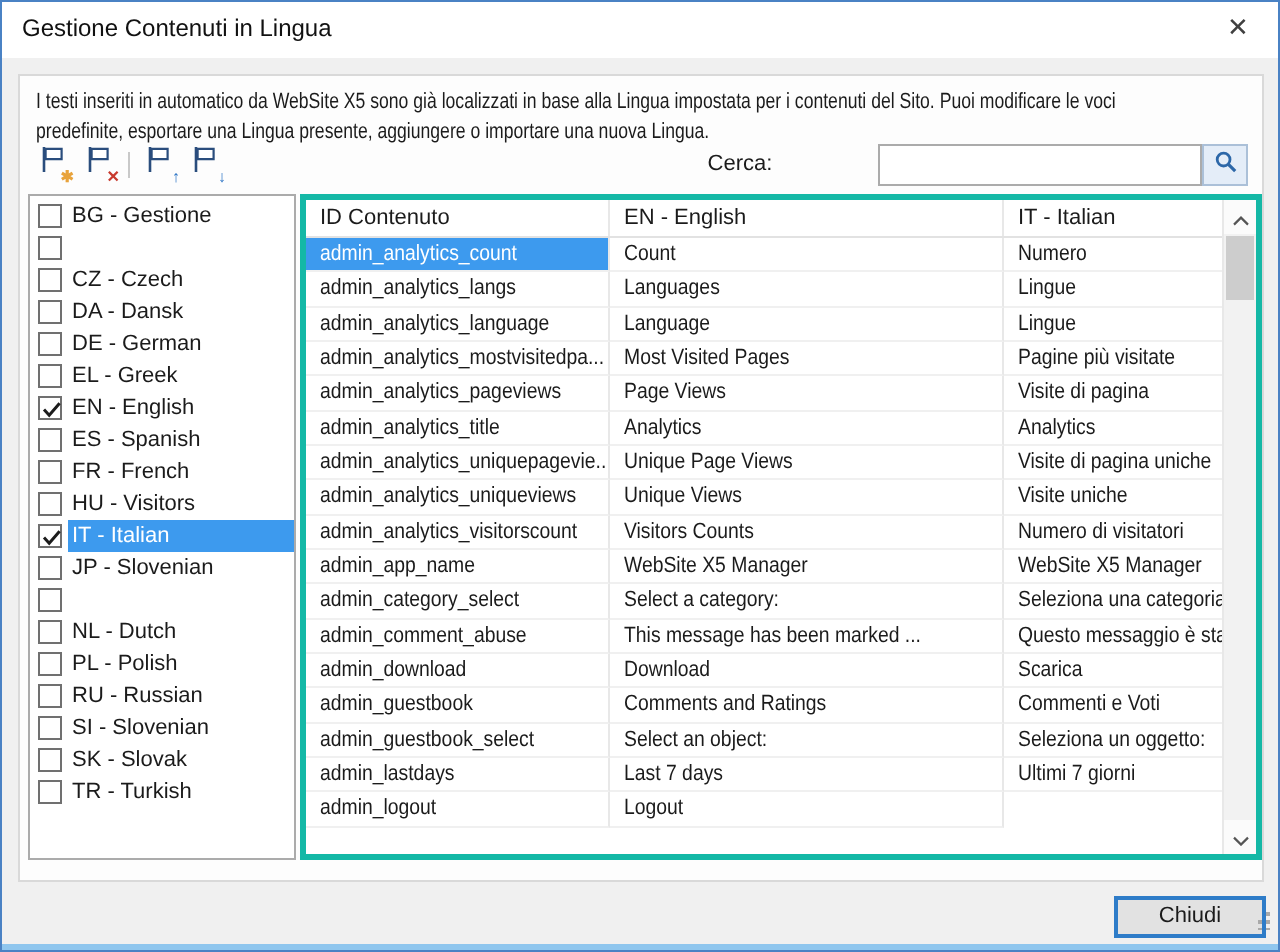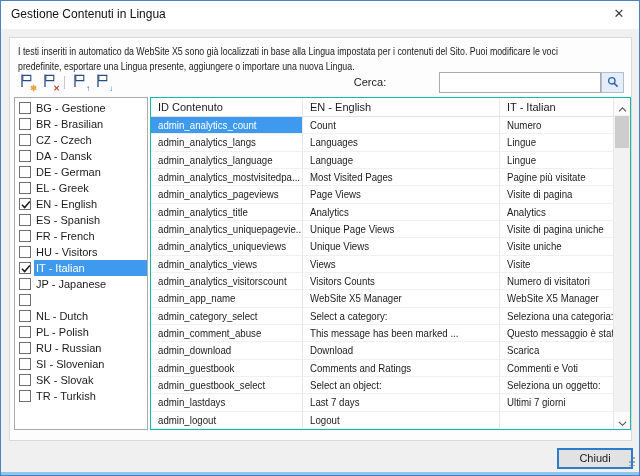--- a/index.html
+++ b/index.html
@@ -30,21 +30,21 @@
   .search-btn{position:absolute;left:591px;top:34px;width:23px;height:21px;background:#e4edf8;border:1px solid #abc0d8;display:flex;align-items:center;justify-content:center;}
   
   .lang-list{position:absolute;left:4px;top:59px;width:134px;height:333px;background:#fff;border:1px solid #ababab;padding-top:2px;overflow:hidden;}
   .lang-item{display:flex;align-items:center;height:16px;font-size:11px;}
   .cb{flex:0 0 12px;width:12px;height:12px;border:1px solid #707070;background:#fff;margin:0 3px 0 4px;position:relative;}
   .cb svg{display:none;position:absolute;left:0;top:0;}
   .cb.checked svg{display:block;}
   .lab-wrap{flex:1;height:16px;line-height:16px;padding-left:2px;white-space:nowrap;overflow:hidden;}
   .lab-wrap.selected{background:var(--selection,#3d9aee);color:#fff;}
   
-  .grid{position:absolute;left:140px;top:59px;width:481px;height:333px;background:#fff;border:1px solid #14b8a6;}
+  .grid{position:absolute;left:140px;top:59px;width:481px;height:333px;background:#fff;border:3px solid #14b8a6;}
   .ghead{position:absolute;left:0;top:0;right:17px;height:19px;display:flex;border-bottom:1px solid #e2e2e2;background:#fff;}
   .gbody{position:absolute;left:0;top:19px;right:17px;bottom:0;display:flex;flex-direction:column;}
   .hcell,.cell{white-space:nowrap;overflow:hidden;padding-left:7px;display:flex;align-items:center;font-size:11px;}
   .c1{flex:0 0 152px;border-right:1px solid #e8e8e8;}
   .c2{flex:0 0 197px;border-right:1px solid #e8e8e8;}
   .c3{flex:1;}
   .trow{display:flex;height:17.33px;flex:0 0 17.33px;}
   .trow .cell{border-bottom:1px solid #f0f0f0;}
   .cell-text{display:inline-block;transform:scaleX(0.88);transform-origin:0 50%;white-space:nowrap;}
   .cell.sel{background:var(--selection,#3d9aee);color:#fff;}
@@ -132,21 +132,20 @@
         <div class="lang-item">
     <span class="cb">
       
     </span>
     <span class="lab-wrap"><span class="lab">BG - Gestione</span></span>
   </div>
         <div class="lang-item">
     <span class="cb">
       
     </span>
-    <span class="lab-wrap"><span class="lab">BR - Brasilian</span></span>
   </div>
         <div class="lang-item">
     <span class="cb">
       
     </span>
     <span class="lab-wrap"><span class="lab">CZ - Czech</span></span>
   </div>
         <div class="lang-item">
     <span class="cb">
       
@@ -196,21 +195,21 @@
       <svg width="12" height="12" viewBox="0 0 12 12">
               <path d="M2 5.8 L4.6 8.6 L9.8 2.6" stroke="#1c1c1c" stroke-width="1.5" fill="none"></path>
             </svg>
     </span>
     <span class="lab-wrap selected"><span class="lab">IT - Italian</span></span>
   </div>
         <div class="lang-item">
     <span class="cb">
       
     </span>
-    <span class="lab-wrap"><span class="lab">JP - Japanese</span></span>
+    <span class="lab-wrap"><span class="lab">JP - Slovenian</span></span>
   </div>
         <div class="lang-item">
     <span class="cb">
       
     </span>
   </div>
         <div class="lang-item">
     <span class="cb">
       
     </span>
@@ -340,31 +339,20 @@
   </div>
           <div class="trow">
     <div class="cell c1">
               <span class="cell-text">admin_analytics_uniqueviews</span>
             </div>
     <div class="cell c2">
               <span class="cell-text">Unique Views</span>
             </div>
     <div class="cell c3">
               <span class="cell-text">Visite uniche</span>
-            </div>
-  </div>
-          <div class="trow">
-    <div class="cell c1">
-              <span class="cell-text">admin_analytics_views</span>
-            </div>
-    <div class="cell c2">
-              <span class="cell-text">Views</span>
-            </div>
-    <div class="cell c3">
-              <span class="cell-text">Visite</span>
             </div>
   </div>
           <div class="trow">
     <div class="cell c1">
               <span class="cell-text">admin_analytics_visitorscount</span>
             </div>
     <div class="cell c2">
               <span class="cell-text">Visitors Counts</span>
             </div>
     <div class="cell c3">

